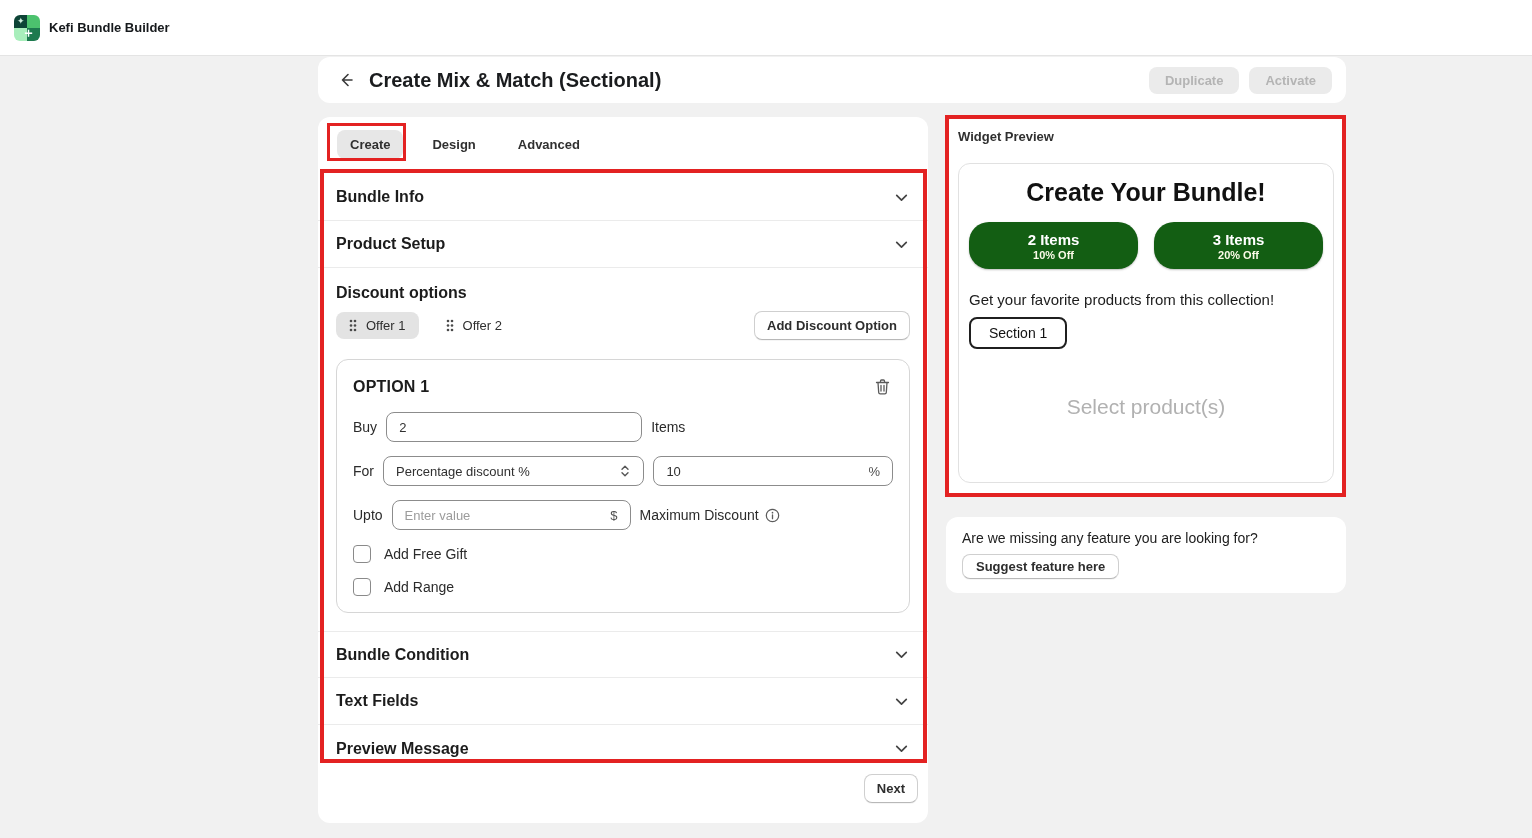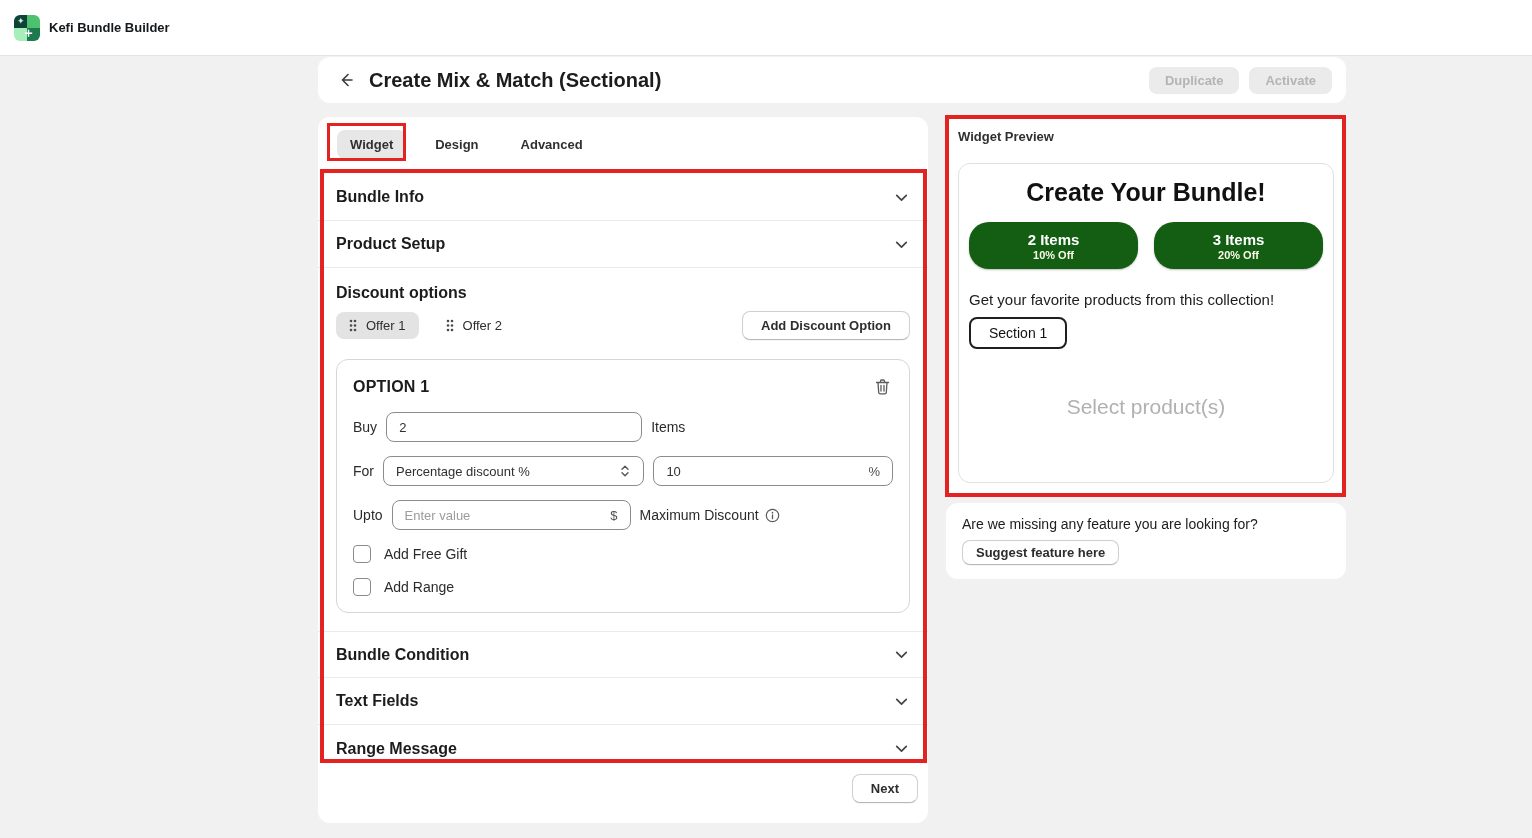--- a/index.html
+++ b/index.html
@@ -31,21 +31,21 @@
   .content-area { position:absolute; left:0; right:0; top:57px; }
   .acc-row { display:flex; align-items:center; justify-content:space-between; height:47px; padding:0 18px; border-bottom:1px solid #ebebeb; cursor:pointer; }
   .acc-row:last-child { border-bottom:none; }
   .acc-title { font-size:16px; font-weight:700; color:#1c1c1c; }
 
   .discount-block { padding:16px 18px 18px 18px; }
   .disc-heading { font-size:16px; font-weight:700; color:#1c1c1c; }
   .offers-row { display:flex; align-items:center; margin-top:9px; }
   .offer-pill { display:flex; align-items:center; gap:9px; padding:6px 13px; border-radius:8px; font-size:13px; font-weight:500; color:#2e2e2e; cursor:pointer; margin-right:14px; }
   .offer-pill.selected { background:#e3e3e3; }
-  .btn-outline { background:#fff; border:1px solid #cfcfcf; border-bottom-color:#b8b8b8; border-radius:8px; padding:6px 18px; font-size:13px; font-weight:600; color:#2e2e2e; font-family:inherit; cursor:pointer; box-shadow:0 1px 0 rgba(0,0,0,.04); }
+  .btn-outline { background:#fff; border:1px solid #cfcfcf; border-bottom-color:#b8b8b8; border-radius:8px; padding:6px 12px; font-size:13px; font-weight:600; color:#2e2e2e; font-family:inherit; cursor:pointer; box-shadow:0 1px 0 rgba(0,0,0,.04); }
   .add-disc { margin-left:auto; }
 
   .option-card { border:1px solid #d6d6d6; border-radius:12px; margin-top:19px; padding:16px; }
   .option-head { display:flex; align-items:center; justify-content:space-between; }
   .option-title { font-size:16px; font-weight:700; letter-spacing:.2px; color:#1c1c1c; }
   .trash-btn { background:none; border:none; cursor:pointer; padding:2px; }
   .form-row { display:flex; align-items:center; margin-top:14px; gap:9px; font-size:14px; color:#2b2b2b; }
   .inp { display:flex; align-items:center; justify-content:space-between; border:1px solid #8c8c8c; border-radius:8px; height:30px; padding:0 12px; font-size:13px; color:#303030; background:#fff; }
   .inp input { border:none; outline:none; font-size:13px; color:#303030; width:100%; font-family:inherit; background:transparent; }
   .inp input::placeholder { color:#9c9c9c; }
@@ -66,21 +66,21 @@
   .widget { position:absolute; left:12px; right:12px; top:47px; bottom:14px; border:1px solid #e1e1e1; border-radius:12px; padding:12px 10px; }
   .widget-title { text-align:center; font-size:25px; font-weight:700; color:#111; margin-top:2px; }
   .offer-btns { display:flex; gap:16px; margin-top:15px; }
   .offer-btn { flex:1; height:47px; border:none; border-radius:20px; display:flex; flex-direction:column; align-items:center; justify-content:center; cursor:pointer; box-shadow:0 1px 2px rgba(0,0,0,.25); }
   .offer-btn .big { font-size:15px; font-weight:700; color:#ffffff; }
   .offer-btn .small { font-size:11px; font-weight:700; color:#fbfbe8; margin-top:1px; }
   .widget-sub { font-size:15px; color:#1c1c1c; margin-top:22px; }
   .section-btn { margin-top:9px; background:#fff; border:2px solid #1f1f1f; border-radius:8px; padding:6px 18px; font-size:14px; color:#111; font-family:inherit; cursor:pointer; }
   .select-products { text-align:center; font-size:21px; color:#b1b1b1; margin-top:46px; }
 
-  .feedback-card { left:946px; top:503px; width:400px; height:76px; padding:13px 16px; }
+  .feedback-card { left:946px; top:517px; width:400px; height:76px; padding:13px 16px; }
   .feedback-q { font-size:14px; color:#202020; }
   .feedback-btn { margin-top:8px; padding:4px 13px; }
 
   
   .ann { position:absolute; border:4px solid #e32222; pointer-events:none; z-index:20; }
   .ann-tab { left:327px; top:123px; width:79px; height:38px; border-width:3px; }
   .ann-main { left:320px; top:169px; width:607px; height:594px; }
   .ann-preview { left:945px; top:115px; width:401px; height:382px; }
 
   svg { display:block; }
@@ -111,21 +111,21 @@
     <span class="page-title">Create Mix &amp; Match (Sectional)</span>
     <div class="header-actions">
       <button class="btn-disabled" disabled="">Duplicate</button>
       <button class="btn-disabled" disabled="">Activate</button>
     </div>
   </div>
 
   <div class="card main-card">
 
     <div class="tabs">
-      <div class="tab active">Widget</div>
+      <div class="tab active">Create</div>
       <div class="tab">Design</div>
       <div class="tab">Advanced</div>
     </div>
 
     <div class="content-area">
 
       <div class="acc-row">
         <span class="acc-title">Bundle Info</span>
         <svg width="17" height="17" viewBox="0 0 16 16">
             <path d="M3.5 6l4.5 4.5L12.5 6" stroke="#444" stroke-width="1.6" fill="none" stroke-linecap="round" stroke-linejoin="round"></path>
@@ -237,21 +237,21 @@
             <path d="M3.5 6l4.5 4.5L12.5 6" stroke="#444" stroke-width="1.6" fill="none" stroke-linecap="round" stroke-linejoin="round"></path>
           </svg>
       </div>
       <div class="acc-row">
         <span class="acc-title">Text Fields</span>
         <svg width="17" height="17" viewBox="0 0 16 16">
             <path d="M3.5 6l4.5 4.5L12.5 6" stroke="#444" stroke-width="1.6" fill="none" stroke-linecap="round" stroke-linejoin="round"></path>
           </svg>
       </div>
       <div class="acc-row">
-        <span class="acc-title">Range Message</span>
+        <span class="acc-title">Preview Message</span>
         <svg width="17" height="17" viewBox="0 0 16 16">
             <path d="M3.5 6l4.5 4.5L12.5 6" stroke="#444" stroke-width="1.6" fill="none" stroke-linecap="round" stroke-linejoin="round"></path>
           </svg>
       </div>
     </div>
 
     <button class="btn-outline next-btn">Next</button>
   </div>
 
   <div class="card preview-card">

